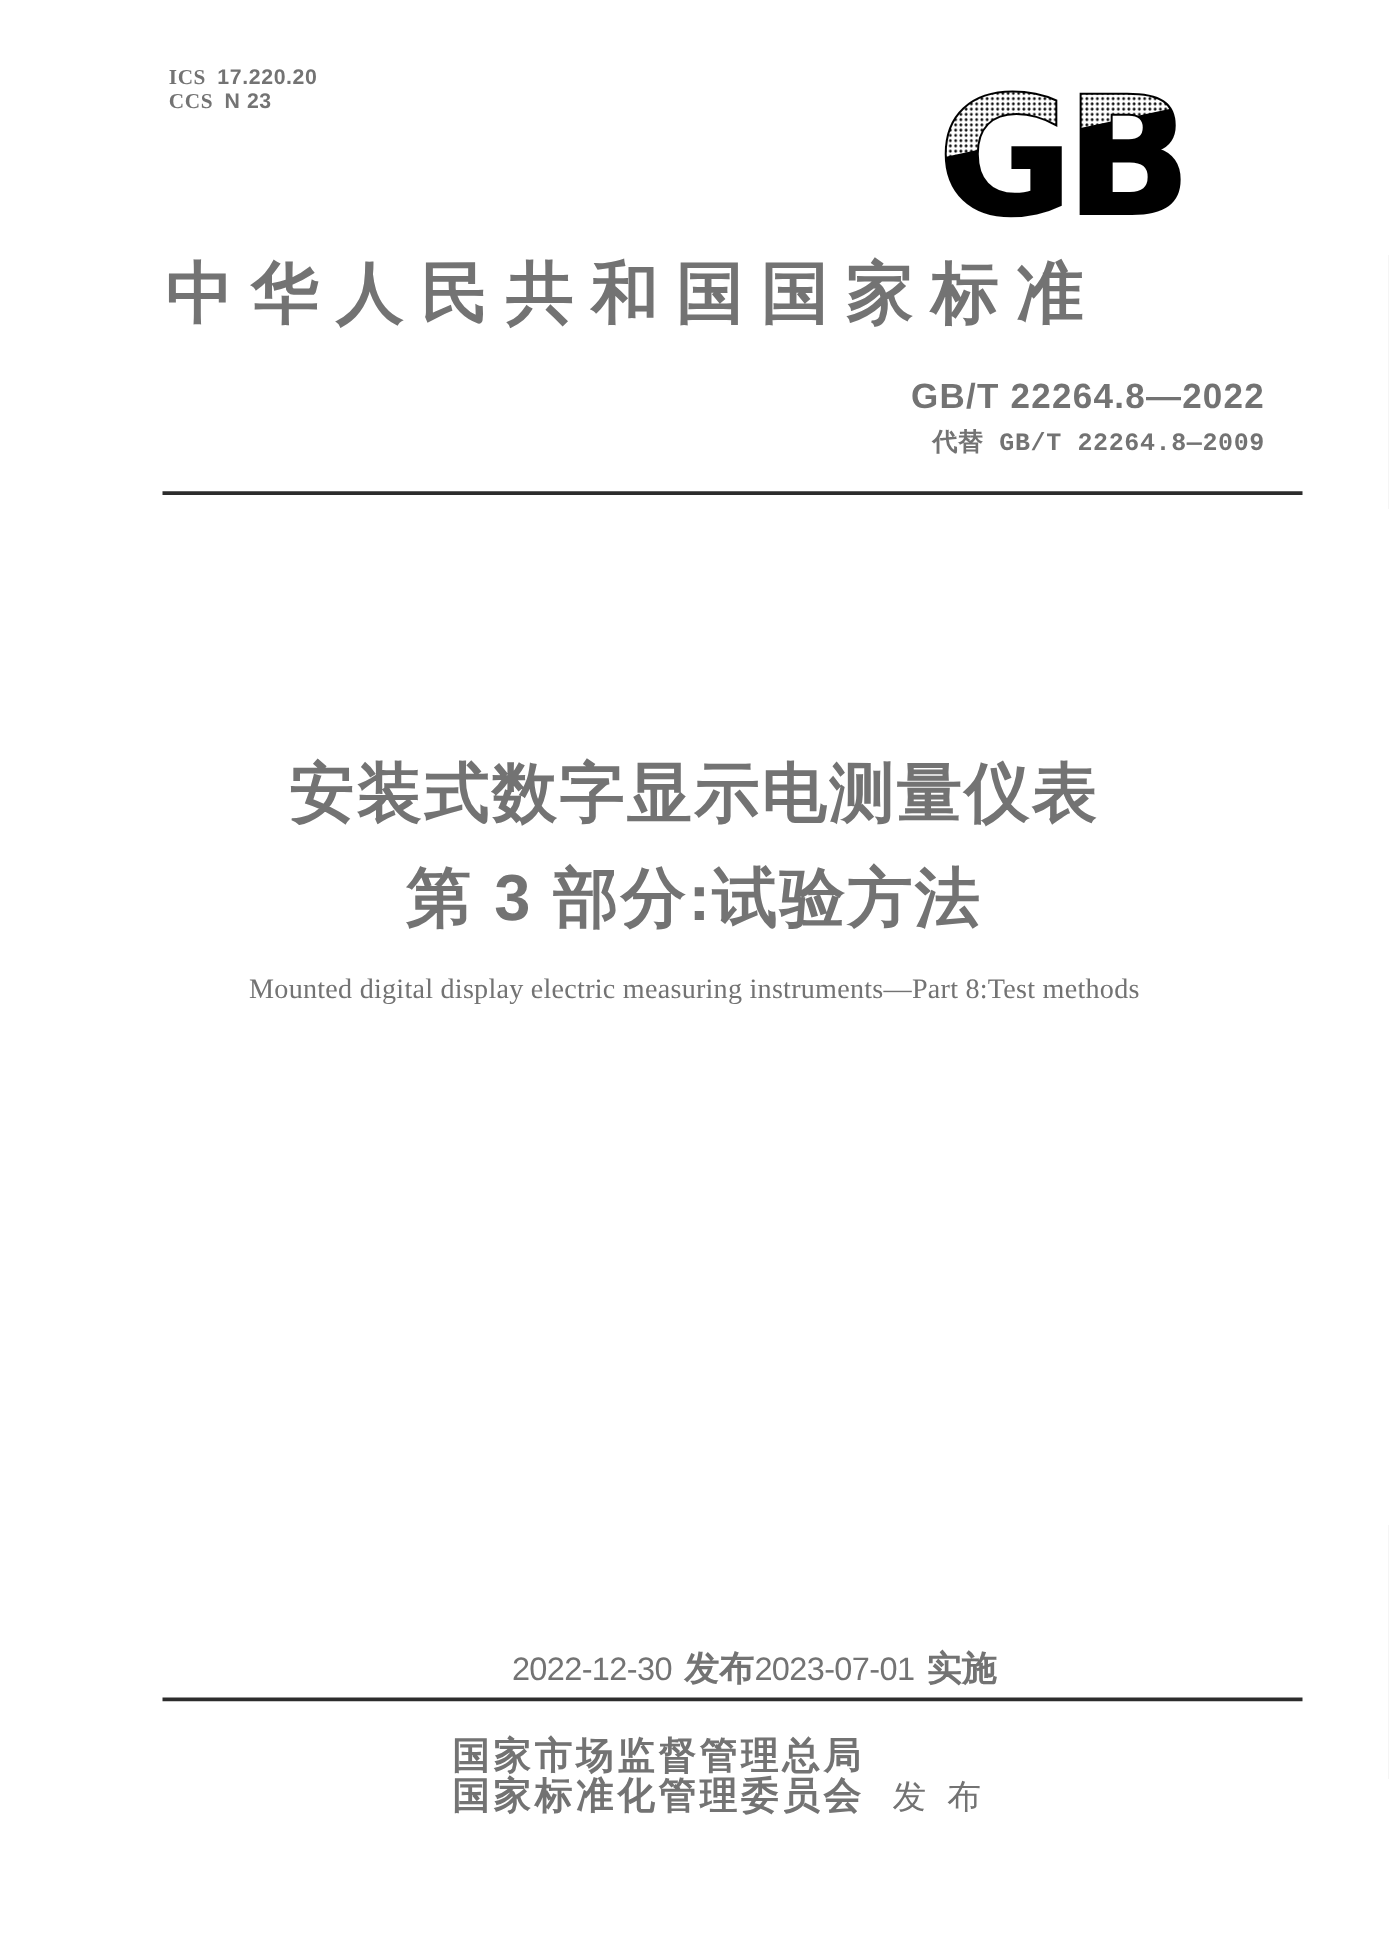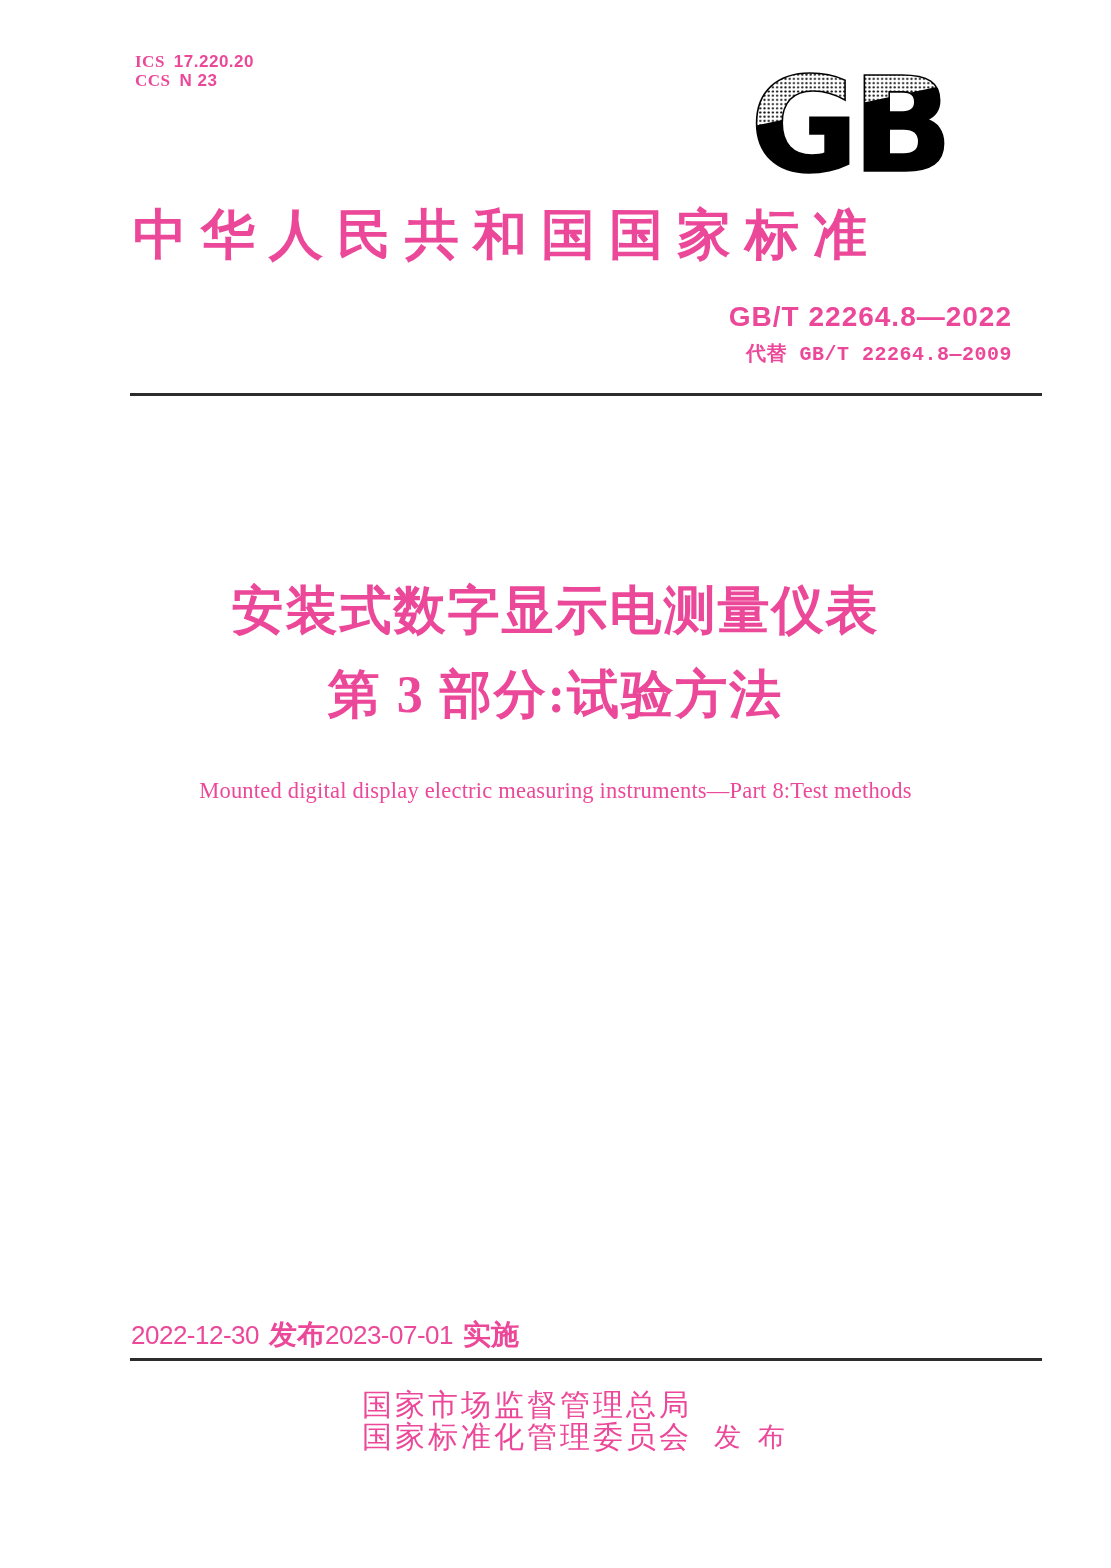--- a/index.html
+++ b/index.html
@@ -1,21 +1,21 @@
 <!DOCTYPE html>
 <html><head>
 <meta charset="utf-8">
 <style>
   html,body { margin:0; padding:0; background:#e8e8e8; }
   .page {
     position:relative;
     width:1111px; height:1568px;
     margin:0 auto;
     background:#ffffff;
-    color:#ec4899;
+    color:#737373;
     font-family:"Liberation Serif","DejaVu Serif",serif;
     overflow:hidden;
   }
 
   
   .ics-block {
     position:absolute; left:135px; top:52px;
     font-size:17px; font-weight:700; line-height:19px;
     letter-spacing:0.5px; white-space:nowrap;
   }
@@ -41,56 +41,56 @@
     font-family:Liberation Mono, monospace;
     font-size:20px; font-weight:700; letter-spacing:0.5px; white-space:nowrap;
   }
 
   .rule { position:absolute; left:130px; width:912px; height:3px; background:#2c2c2c; }
   .rule-top { top:393px; }
   .rule-bottom { top:1358px; }
 
   
   .cn-title {
-    position:absolute; left:0; width:100%; top:580px;
+    position:absolute; left:0; width:100%; top:604px;
     text-align:center;
-    font-family:Liberation Serif, serif;
+    font-family:Liberation Sans, sans-serif;
     font-weight:700; font-size:52px; letter-spacing:2px;
   }
   .cn-line { line-height:62px; }
   .cn-line2 { margin-top:22px; }
 
   
   .en-title {
     position:absolute; left:0; width:100%; top:778px;
     text-align:center;
     font-size:22.5px; font-weight:400; letter-spacing:0.2px;
     font-family:"Liberation Serif","DejaVu Serif",serif;
     white-space:nowrap;
   }
 
   
   .dates-row {
-    position:absolute; left:131px; top:1316px; width:911px;
-    display:flex; justify-content:flex-start; align-items:baseline;
+    position:absolute; left:148px; top:1316px; width:911px;
+    display:flex; justify-content:center; align-items:baseline;
   }
   .date-item { display:flex; align-items:baseline; gap:10px; }
   .date-num {
     font-family:"Liberation Sans","DejaVu Sans",sans-serif;
     font-size:26px; font-weight:500; letter-spacing:-0.5px;
   }
   .date-cjk {
     font-family:"Liberation Sans","DejaVu Sans",sans-serif;
     font-size:28px; font-weight:700;
   }
 
   
   .issuer-names {
     position:absolute; left:362px; top:1389px;
-    font-size:30px; font-weight:400; letter-spacing:3px;
+    font-size:30px; font-weight:700; letter-spacing:3px;
     line-height:32px; white-space:nowrap;
   }
   .publish-label {
     position:absolute; left:714px; top:1419px;
     font-size:27px; font-weight:400; letter-spacing:5px; white-space:nowrap;
   }
 </style>
 </head>
 <body>
 

